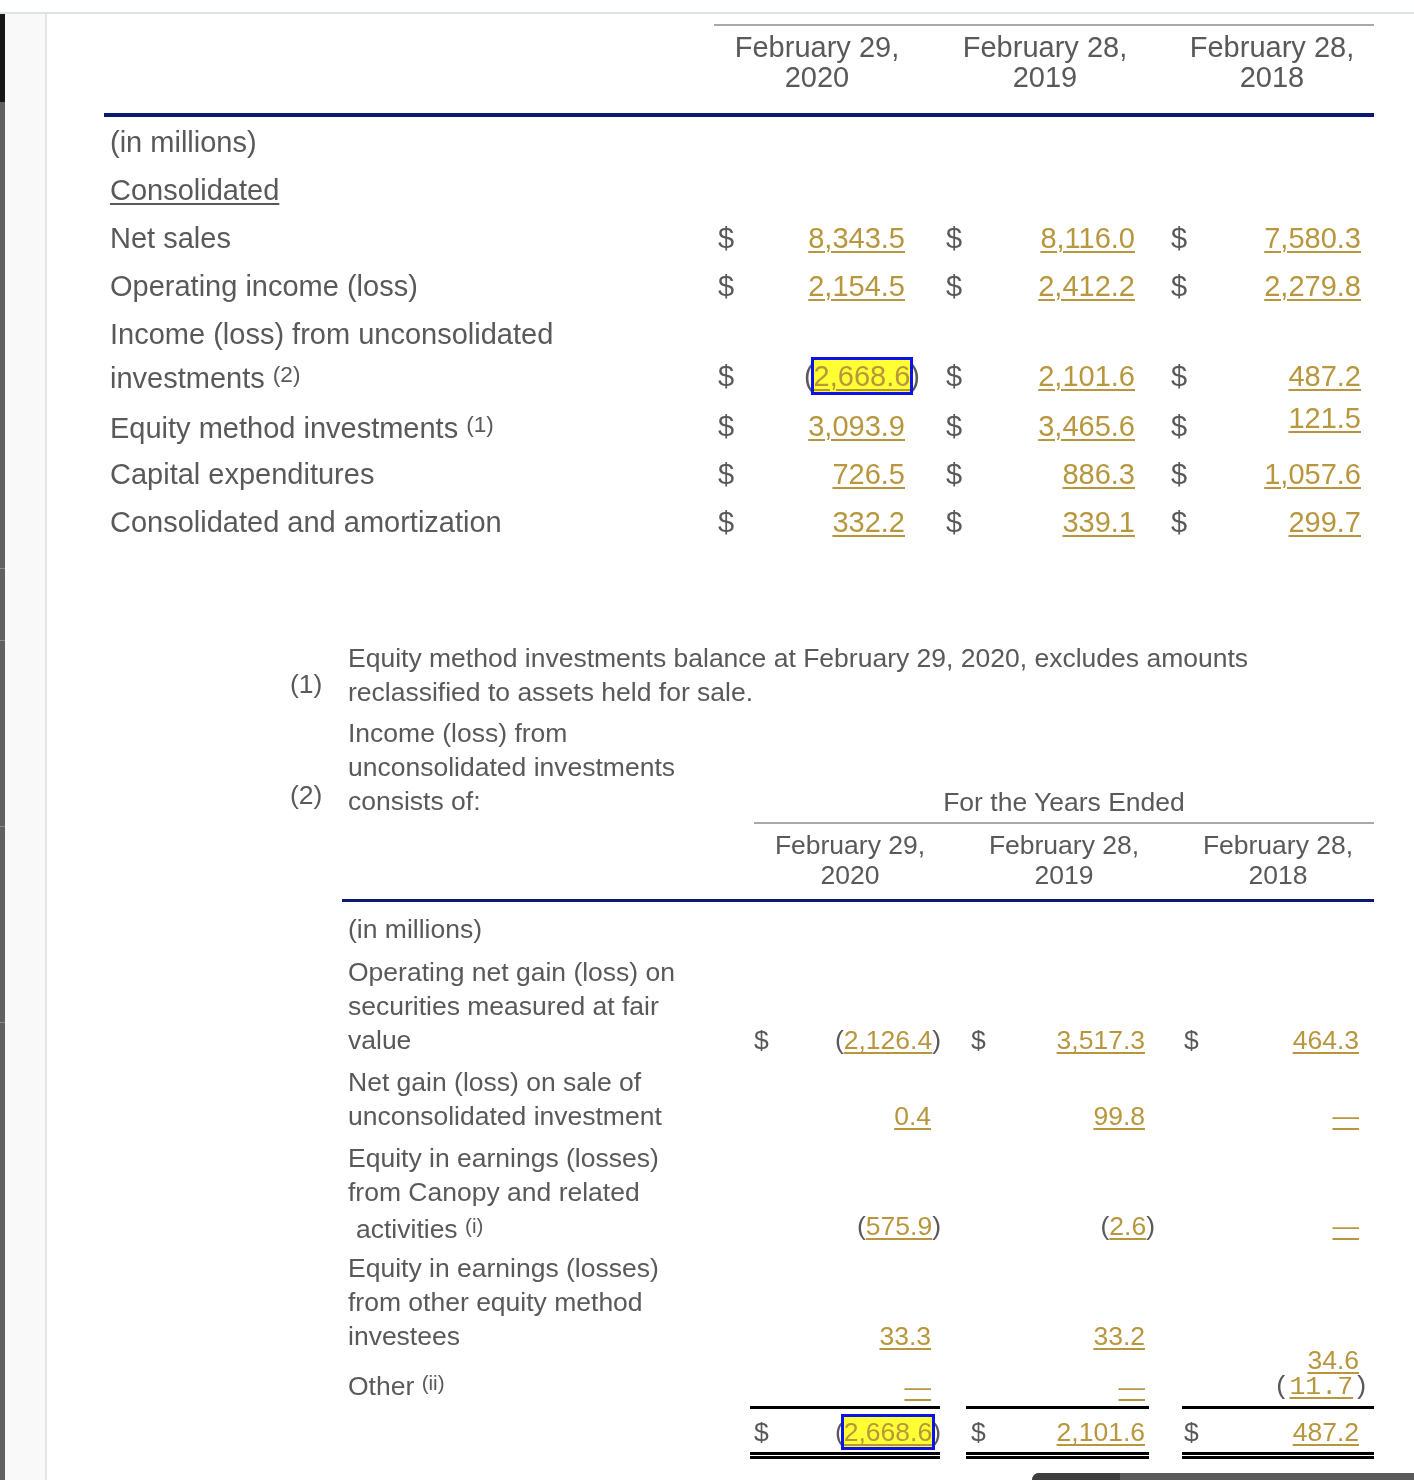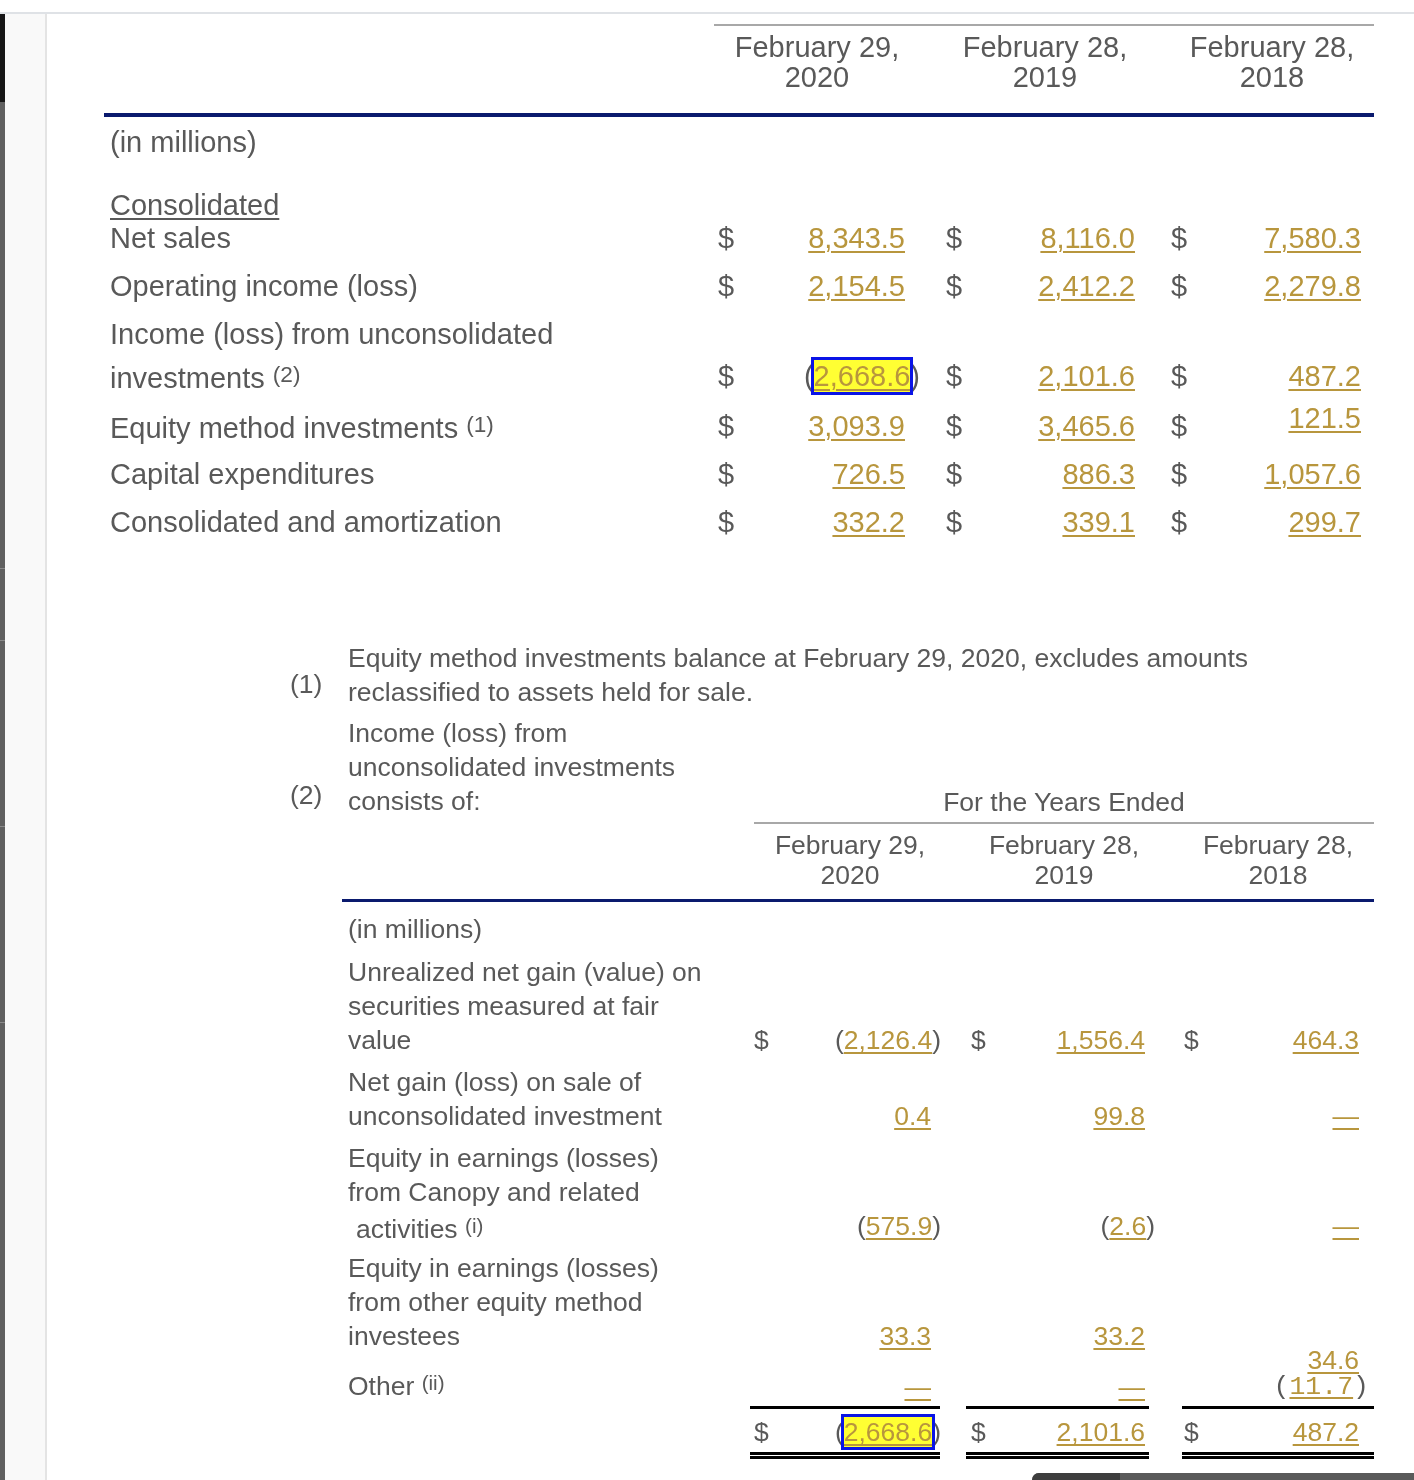--- a/index.html
+++ b/index.html
@@ -56,21 +56,21 @@
     <div>2019</div>
   </div>
   <div class="abs hdr" style="left:1170px; top:32px; width:204px;">
     <div>February 28,</div>
     <div>2018</div>
   </div>
 
   <div class="line" style="left:104px; top:113px; width:1270px; height:4px; background:#0a1a6e;"></div>
 
   <div class="abs txt" style="left:110px; top:125px;">(in millions)</div>
-  <div class="abs txt u" style="left:110px; top:188px;text-decoration:underline;">Consolidated</div>
+  <div class="abs txt u" style="left:110px; top:173px;text-decoration:underline;">Consolidated</div>
 
   <div>
     <div class="abs txt" style="left:110px; top:221px;">Net sales</div>
     <div class="abs txt dollar" style="left:718px; top:221px;">$</div>
     <div class="abs txt right" style="left:760px; top:221px; width:145px;"><span class="num u">8,343.5</span></div>
     <div class="abs txt dollar" style="left:946px; top:221px;">$</div>
     <div class="abs txt right" style="left:990px; top:221px; width:145px;"><span class="num u">8,116.0</span></div>
     <div class="abs txt dollar" style="left:1171px; top:221px;">$</div>
     <div class="abs txt right" style="left:1215px; top:221px; width:146px;"><span class="num u">7,580.3</span></div>
   </div>
@@ -156,27 +156,27 @@
   <div class="abs smhdr" style="left:1180px; top:830px; width:196px;">
     <div>February 28,</div>
     <div>2018</div>
   </div>
 
   <div class="line" style="left:342px; top:899px; width:1032px; height:3px; background:#0a1a6e;"></div>
 
   <div class="abs sm" style="left:348px; top:912px;">(in millions)</div>
 
   <div>
-    <div class="abs sm" style="left:348px; top:955px;">Unrealized net gain (value) on</div>
+    <div class="abs sm" style="left:348px; top:955px;">Operating net gain (loss) on</div>
     <div class="abs sm" style="left:348px; top:989px;">securities measured at fair</div>
     <div class="abs sm" style="left:348px; top:1023px;">value</div>
     <div class="abs sm dollar" style="left:754px; top:1023px;">$</div>
     <div class="abs sm right" style="left:790px; top:1023px; width:151px;"><span class="paren">(</span><span class="num u">2,126.4</span><span class="paren">)</span></div>
     <div class="abs sm dollar" style="left:971px; top:1023px;">$</div>
-    <div class="abs sm right" style="left:1000px; top:1023px; width:145px;"><span class="num u">1,556.4</span></div>
+    <div class="abs sm right" style="left:1000px; top:1023px; width:145px;"><span class="num u">3,517.3</span></div>
     <div class="abs sm dollar" style="left:1184px; top:1023px;">$</div>
     <div class="abs sm right" style="left:1215px; top:1023px; width:144px;"><span class="num u">464.3</span></div>
   </div>
 
   <div>
     <div class="abs sm" style="left:348px; top:1065px;">Net gain (loss) on sale of</div>
     <div class="abs sm" style="left:348px; top:1099px;">unconsolidated investment</div>
     <div class="abs sm right" style="left:790px; top:1099px; width:141px;"><span class="num u">0.4</span></div>
     <div class="abs sm right" style="left:1000px; top:1099px; width:145px;"><span class="num u">99.8</span></div>
     <div class="abs sm right" style="left:1215px; top:1099px; width:144px;"><span class="num u">—</span></div>

